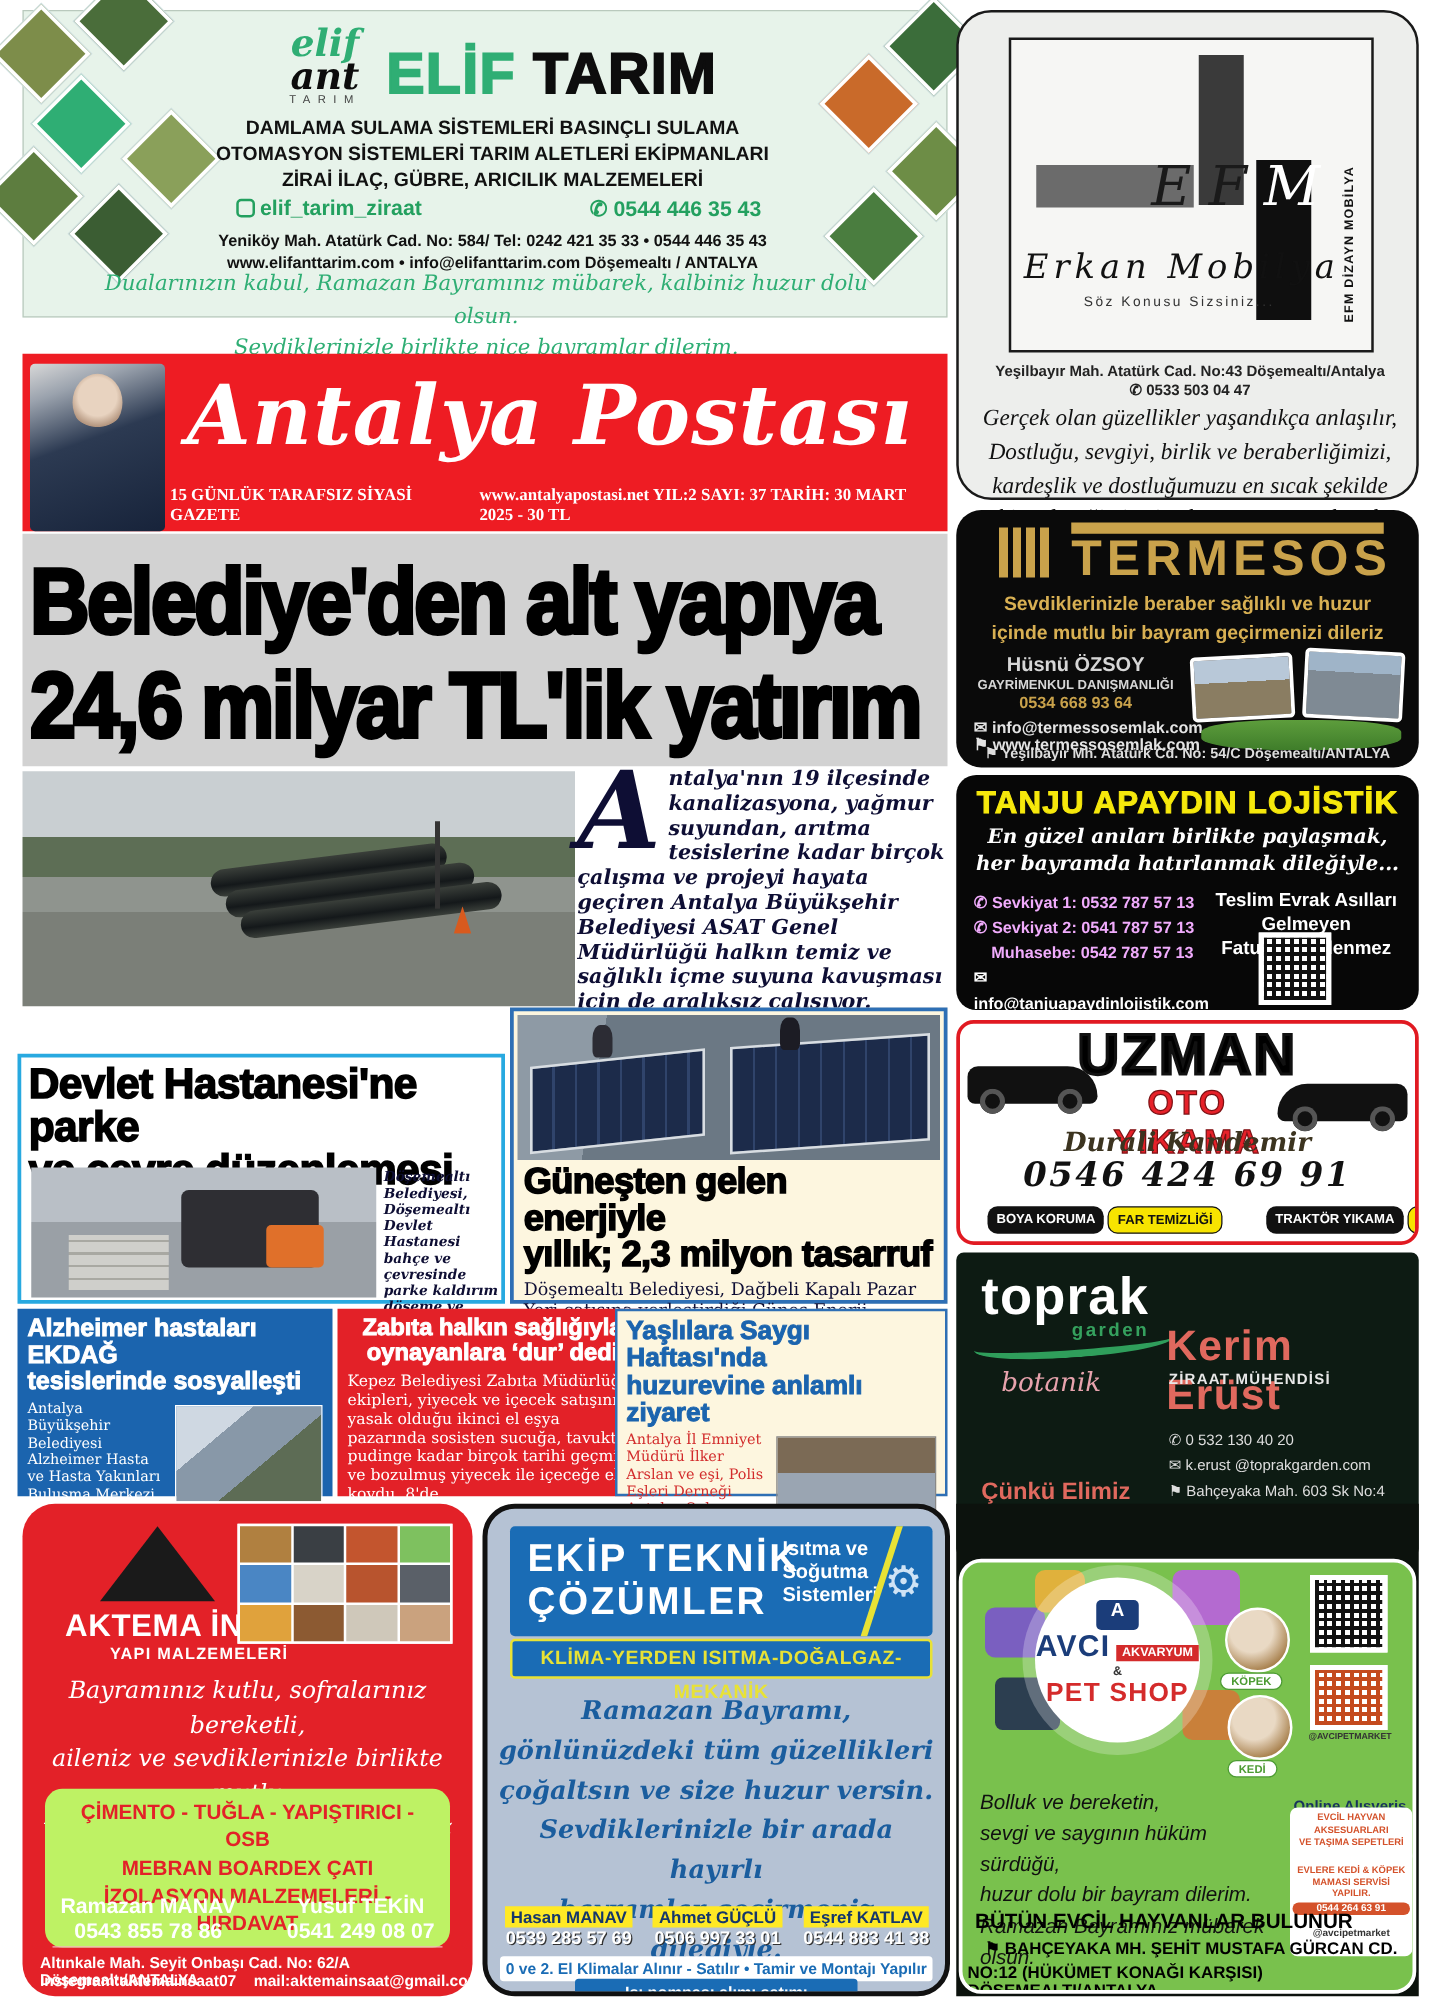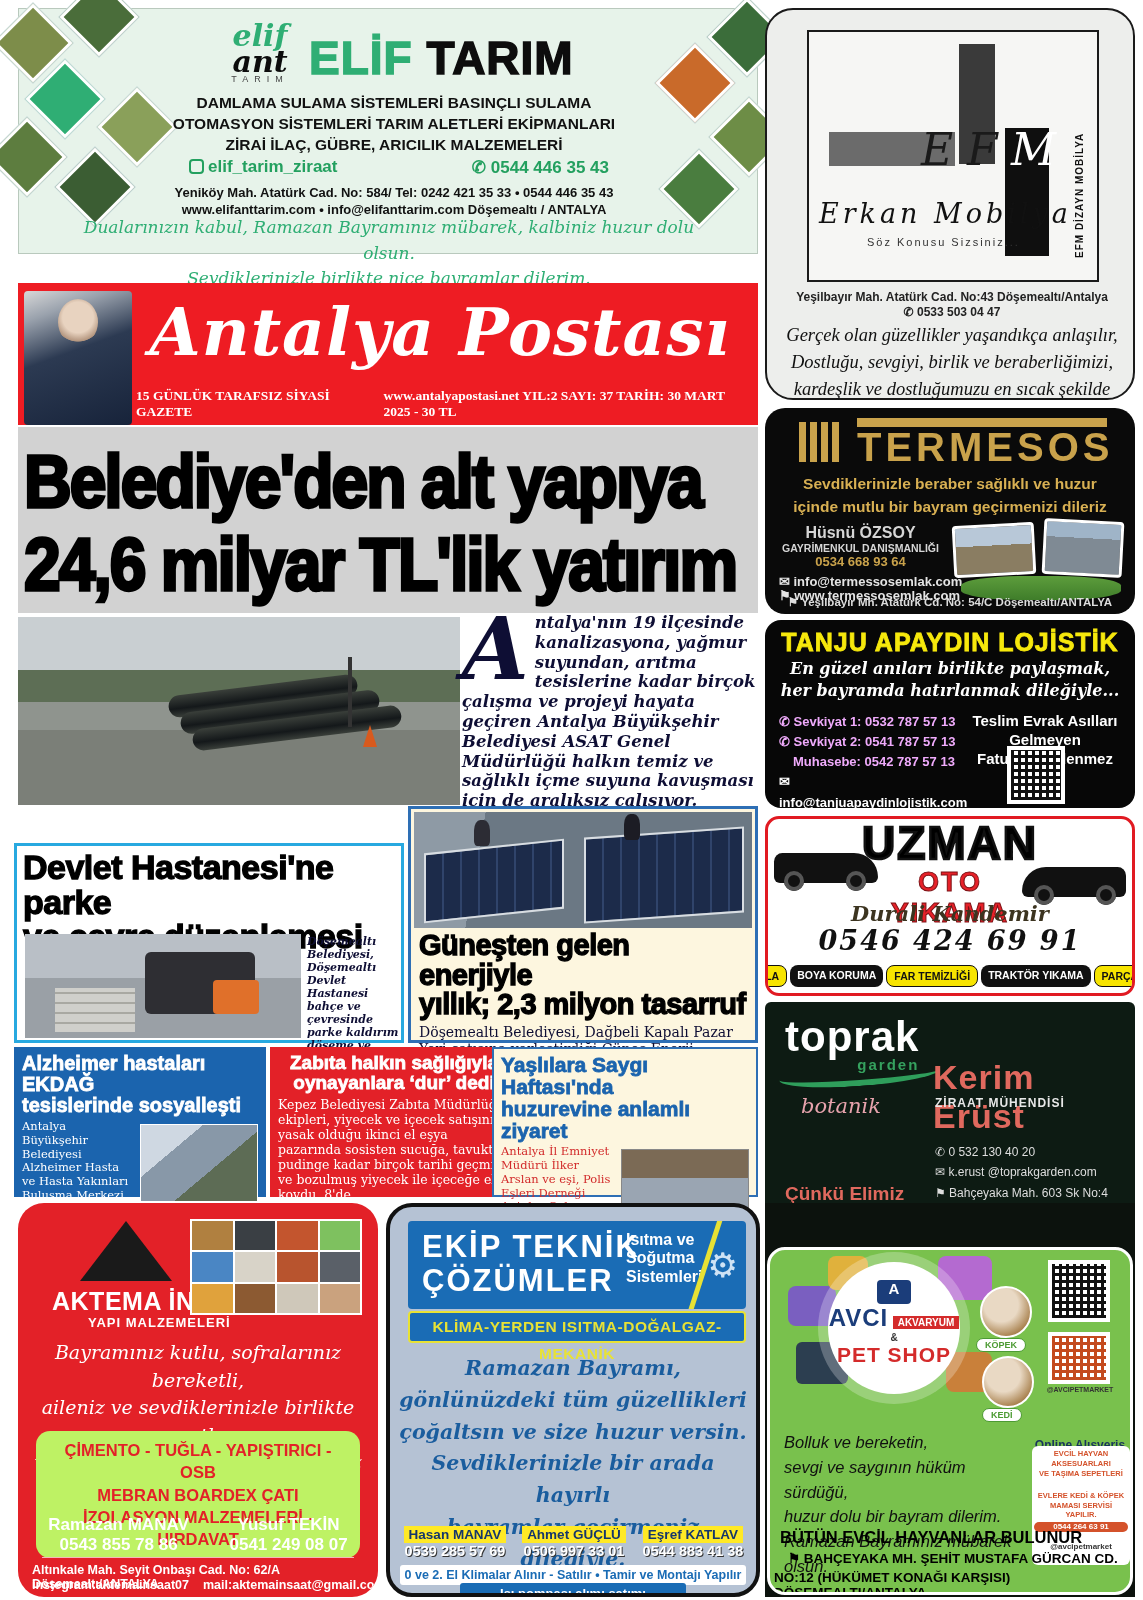--- a/index.html
+++ b/index.html
@@ -64,21 +64,21 @@
   .qr { background:#fff; background-image:repeating-linear-gradient(0deg,#111 0 3px,transparent 3px 7px), repeating-linear-gradient(90deg,#111 0 3px,transparent 3px 7px); border:4px solid #fff; }
 
   
   .uzman { left:765px; top:816px; width:370px; height:180px; background:#fff; border:3px solid #e11a22; border-radius:14px; overflow:hidden; }
   .uzman-title { font-size:46px; font-weight:bold; color:#000000; -webkit-text-stroke:2.5px #111; letter-spacing:2px; text-align:center; line-height:0.9; }
   .uzman-sub { font-size:27px; font-weight:bold; color:#e62129; -webkit-text-stroke:1px #7a1013; letter-spacing:2px; text-align:center; }
   .uzman-name { font-family:"DejaVu Serif", serif; font-style:italic; font-weight:bold; font-size:21px; color:#3c3420; text-align:center; }
   .uzman-phone { font-family:"DejaVu Serif", serif; font-style:italic; font-weight:bold; font-size:27px; color:#111; text-align:center; letter-spacing:2px; line-height:1; }
   .pill { font-size:10.5px; font-weight:bold; padding:4px 7px; border-radius:8px; white-space:nowrap; }
   .pill.y { background:#f7e400; color:#111; border:1px solid #111; }
-  .pill.b { background:#111; color:#fff; }
+  .pill.b { background:#111; color:#fff;margin-left:32px; }
   .car { position:absolute; width:104px; height:30px; background:#111; border-radius:14px 40px 10px 10px; }
   .car::before, .car::after { content:""; position:absolute; bottom:-8px; width:20px; height:20px; background:#111; border-radius:50%; box-shadow:inset 0 0 0 4px #555; }
   .car::before { left:10px; } .car::after { right:12px; }
 
   
   .toprak { left:765px; top:1002px; width:370px; height:243px; background:#0d1b13; border-radius:6px; overflow:hidden; color:#fff; }
   .toprak-logo { font-size:42px; font-weight:bold; color:#fff; letter-spacing:1px; line-height:0.9; }
   .toprak-garden { color:#35a15e; font-size:15px; font-weight:bold; letter-spacing:2px; }
   .toprak-botanik { font-family:"DejaVu Serif", serif; font-style:italic; font-size:21px; color:#e7a3ad; }
   .toprak-name { font-size:34px; font-weight:bold; color:#e0695e; letter-spacing:1px; }

